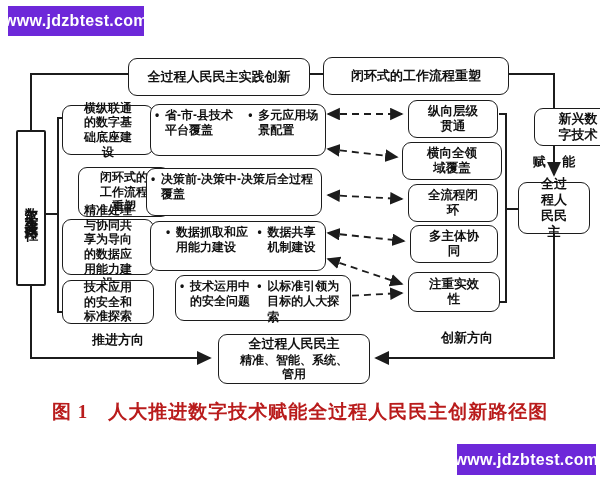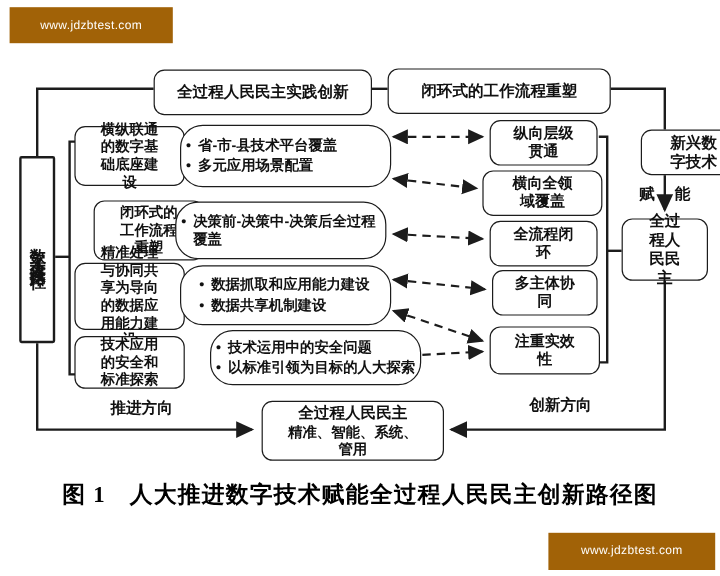--- a/index.html
+++ b/index.html
@@ -1,50 +1,50 @@
 <!DOCTYPE html>
 <html><head>
 <meta charset="utf-8">
 <style>
   html,body{margin:0;padding:0;background:#ffffff;}
   #canvas{
     position:relative;width:600px;height:480px;background:#ffffff;overflow:hidden;
     font-family:"Liberation Sans","DejaVu Sans",sans-serif;color:#111;
   }
   .wm{
-    position:absolute;background:#a16207;color:#fff;font-weight:normal;font-size:10px;
+    position:absolute;background:#6d28d9;color:#fff;font-weight:bold;font-size:16px;
     display:flex;align-items:center;justify-content:center;letter-spacing:.3px;
   }
   .box{
     position:absolute;background:#fff;border:1.6px solid #1c1c1c;border-radius:9px;
     display:flex;align-items:center;justify-content:center;text-align:center;
     font-weight:bold;font-size:12.5px;line-height:1.22;box-sizing:border-box;z-index:2;
     padding:18px;
   }
   .box.big{font-size:13px;}
   .vbox{
     position:absolute;background:#fff;border:2px solid #1c1c1c;border-radius:2px;
     writing-mode:vertical-rl;text-orientation:upright;display:flex;align-items:center;justify-content:center;
     font-weight:bold;font-size:13.5px;letter-spacing:3px;box-sizing:border-box;z-index:2;
   }
   .bullets{
-    position:absolute;background:#fff;border:1.6px solid #1c1c1c;border-radius:19px;
-    display:flex;flex-direction:column;justify-content:center;gap:2px;
+    position:absolute;background:#fff;border:1.6px solid #1c1c1c;border-radius:9px;
+    display:flex;flex-direction:row;justify-content:center;gap:2px;
     font-weight:bold;font-size:12px;line-height:1.28;box-sizing:border-box;z-index:2;
     padding:3px 2px 3px 1px;
   }
   .bullet{position:relative;padding-left:13px;text-align:left;}
   .bullet::before{content:"•";position:absolute;left:3px;top:0;}
   .lbl{position:absolute;font-weight:bold;font-size:13px;z-index:3;background:transparent;}
   .empower{word-spacing:13px;text-align:center;}
   .stack{flex-direction:column;gap:1px;}
   .caption{
     position:absolute;left:0;top:399px;width:600px;text-align:center;
     font-family:"Liberation Serif","DejaVu Serif",serif;
-    font-size:19px;font-weight:bold;color:#000000;z-index:3;letter-spacing:1px;
+    font-size:19px;font-weight:bold;color:#b91c1c;z-index:3;letter-spacing:1px;
   }
   svg.wires{position:absolute;left:0;top:0;z-index:1;}
 </style>
 </head>
 <body>
 
 <div id="canvas">
 
   <svg class="wires" width="600" height="480" viewBox="0 0 600 480">
     <defs>

